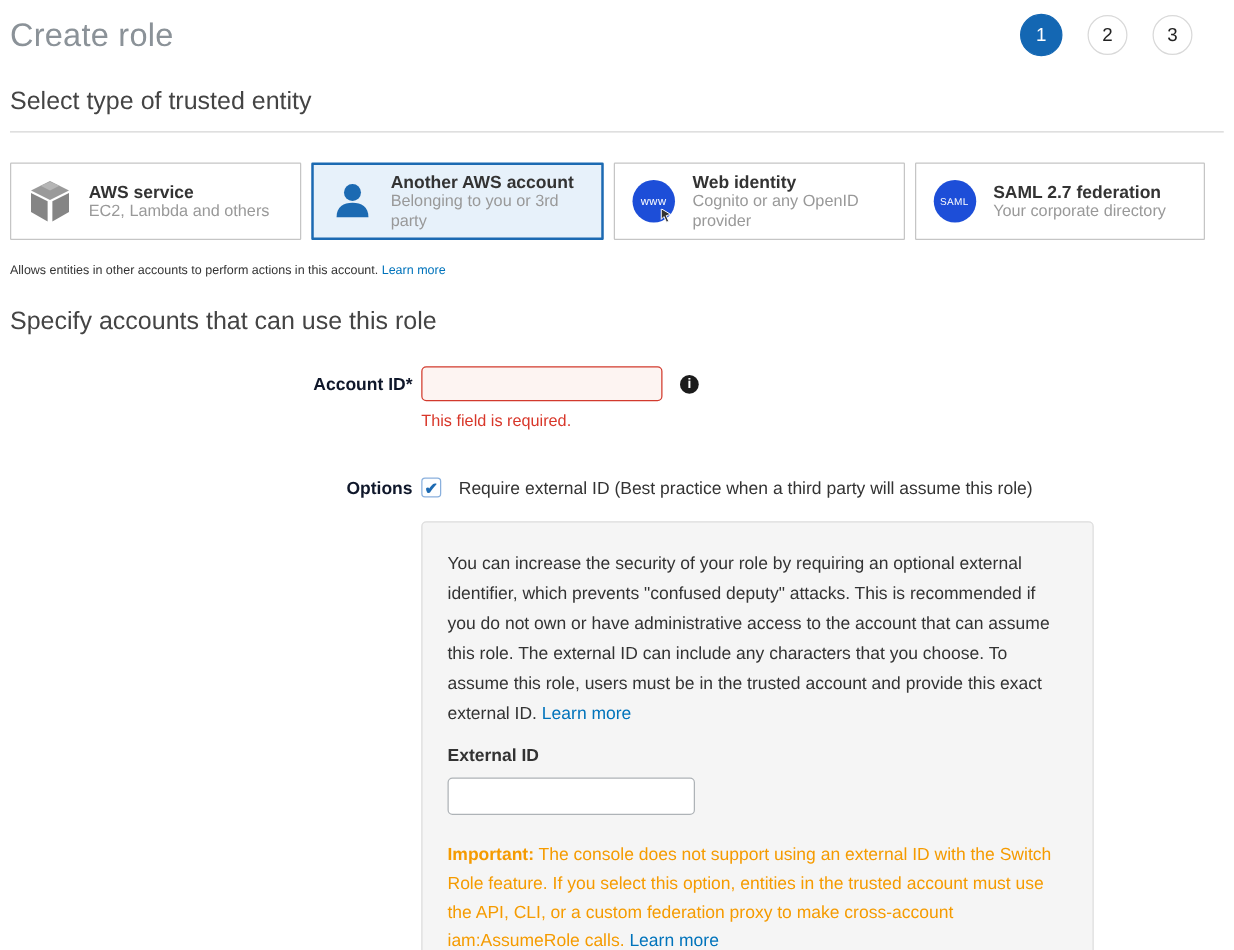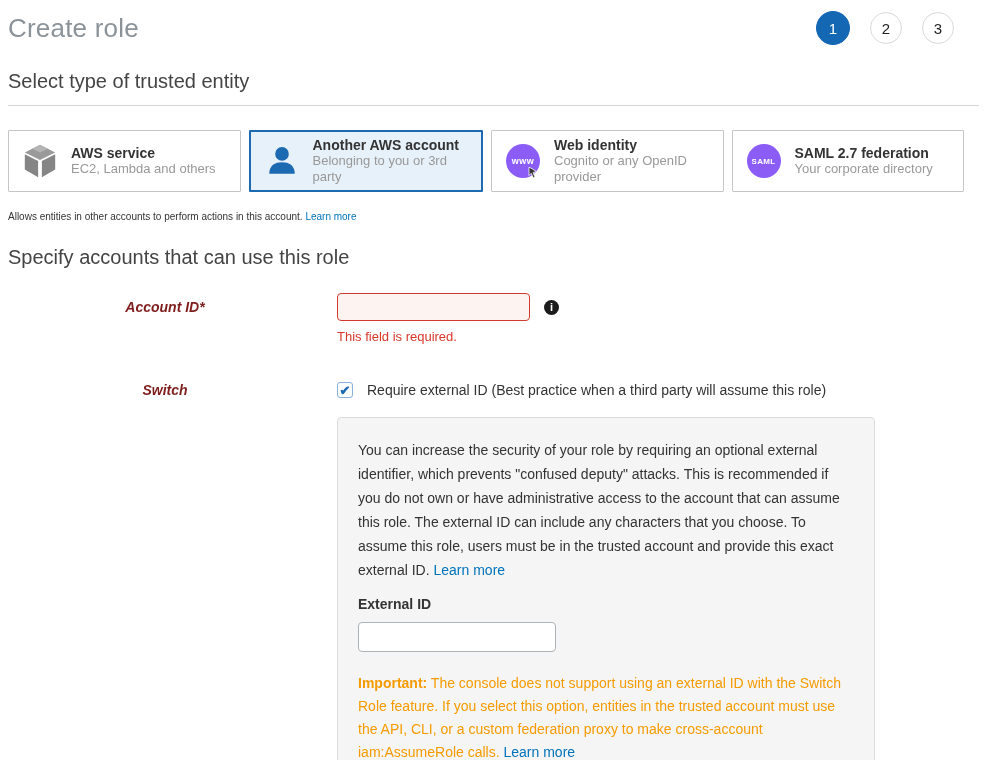--- a/index.html
+++ b/index.html
@@ -38,36 +38,36 @@
     flex: 1; height: 62px; background: #fff;
     border: 1px solid #c5c5c5; border-radius: 1px;
     display: flex; align-items: center; cursor: pointer;
   }
   .card.selected { border: 2px solid #1c6ab2; background: #e7f1fa; }
   .card-icon { width: 62px; display: flex; align-items: center; justify-content: center; flex: none; }
   .card-text { line-height: 16px; padding-right: 6px; }
   .card-title { font-weight: 700; font-size: 14px; color: #333; }
   .card-sub { font-size: 13px; color: #999; }
   .circle-badge {
-    width: 34px; height: 34px; border-radius: 50%; background: #8b5cf6;
+    width: 34px; height: 34px; border-radius: 50%; background: #1d4ed8;
     color: #fff; display: flex; align-items: center; justify-content: center;
-    font-weight: 700; position: relative;
+    font-weight: 400; position: relative;
   }
   .circle-badge.www { font-size: 9px; letter-spacing: .5px; }
   .circle-badge.saml { font-size: 8px; letter-spacing: .3px; }
   .cursor-arrow { position: absolute; right: 2px; bottom: -1px; }
 
   
   .description { margin: 19px 8px 0 8px; font-size: 10px; color: #333; }
 
   
   .form-row { display: flex; align-items: flex-start; }
   .form-row.account { margin-top: 24px; }
   .form-row.options { margin-top: 38px; align-items: center; }
-  .form-label { width: 330px; text-align: center; font-weight: 700; color: #7f1d1d; flex: none; font-style: italic; }
+  .form-label { width: 330px; text-align: right; font-weight: 700; color: #0f172a; flex: none; }
   .form-label.account { padding-top: 6px; }
   .control-col { margin-left: 7px; display: flex; flex-direction: column; }
   .control-line { display: flex; align-items: center; }
   input.text-input {
     height: 28px; width: 193px; border: 1px solid #aeb3b7; border-radius: 4px;
     padding: 0 8px; font-family: "Liberation Sans", sans-serif; font-size: 14px;
     background: #fff; outline: none;
   }
   input.text-input.error-state { border-color: #d23a2d; background: #fdf4f2; }
   .error-text { color: #d8372a; font-size: 13px; margin-top: 8px; }
@@ -188,21 +188,21 @@
   <div class="control-col">
     <div class="control-line">
       <input class="text-input error-state" type="text" value="" style="">
       <span class="info-icon after-input">i</span>
     </div>
     <div class="error-text">This field is required.</div>
   </div>
 </div>
 
 <div class="form-row options">
-  <div class="form-label">Switch</div>
+  <div class="form-label">Options</div>
   <div class="control-col" style="flex-direction:row; align-items:center;">
     <span class="checkbox checked">
         <span class="tick">✔</span>
       </span>
     <span class="checkbox-label">Require external ID (Best practice when a third party will assume this role)</span>
   </div>
 </div>
 
 <div class="panel">
   <div class="panel-paragraph">

